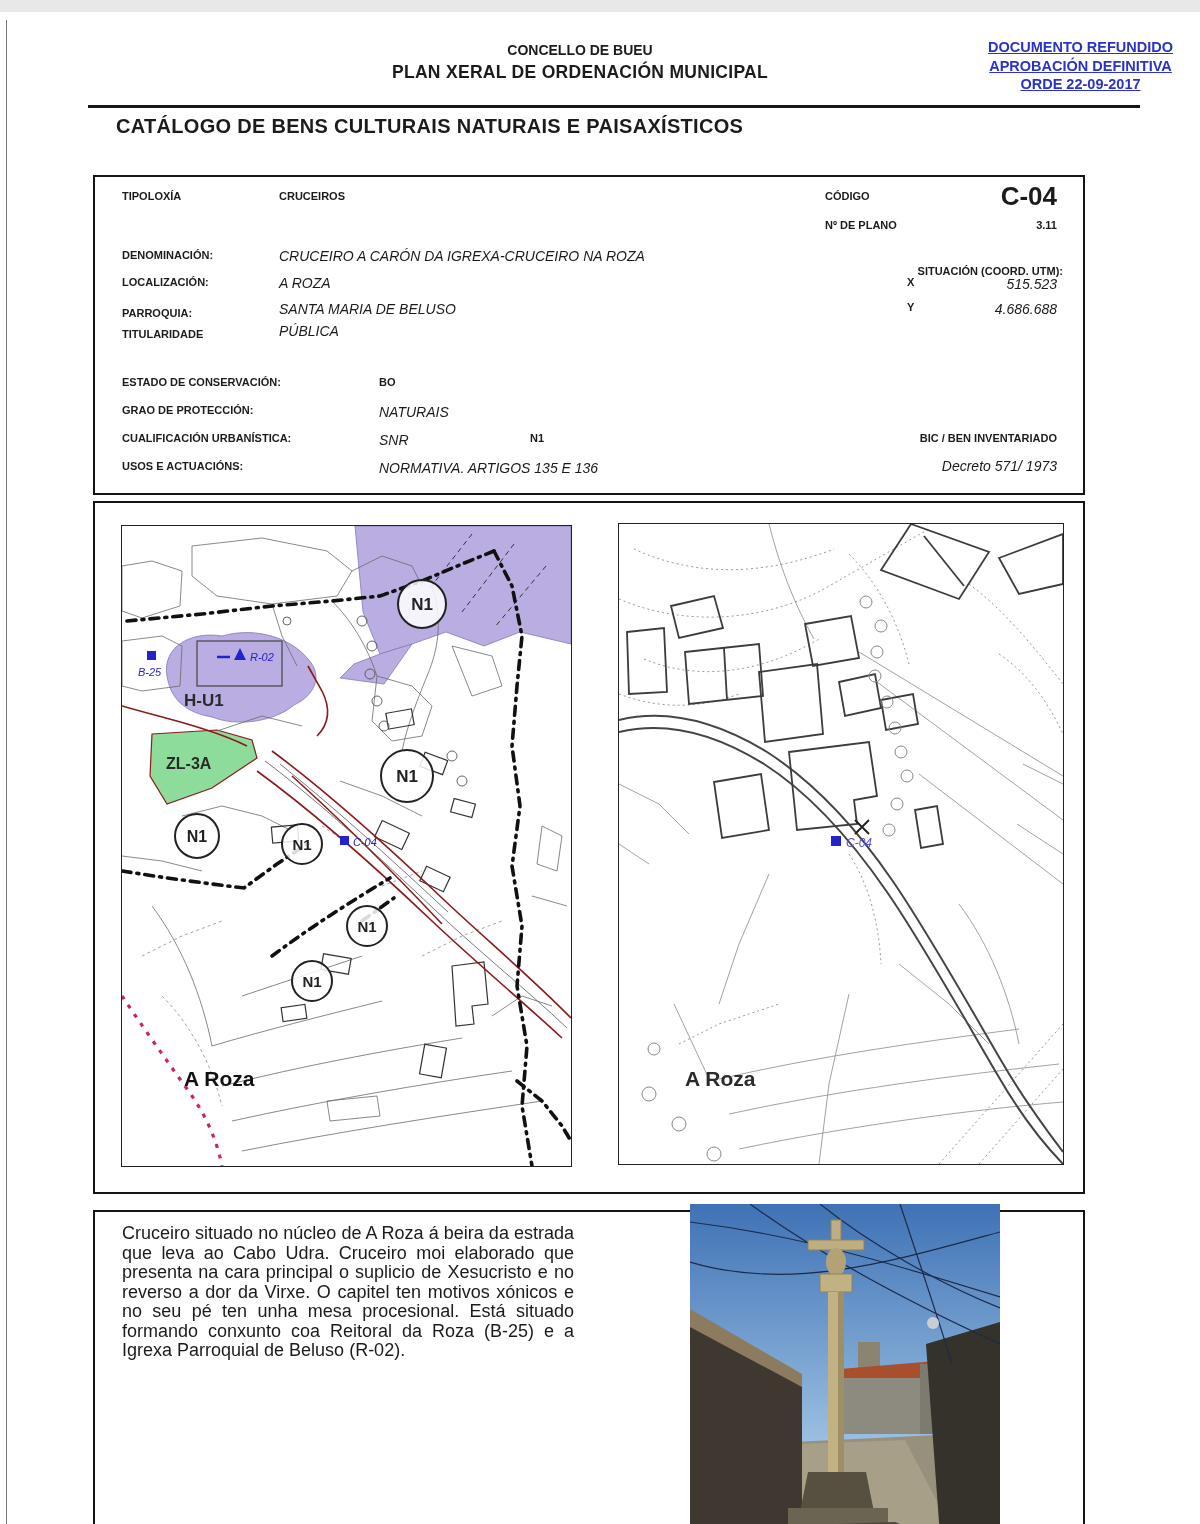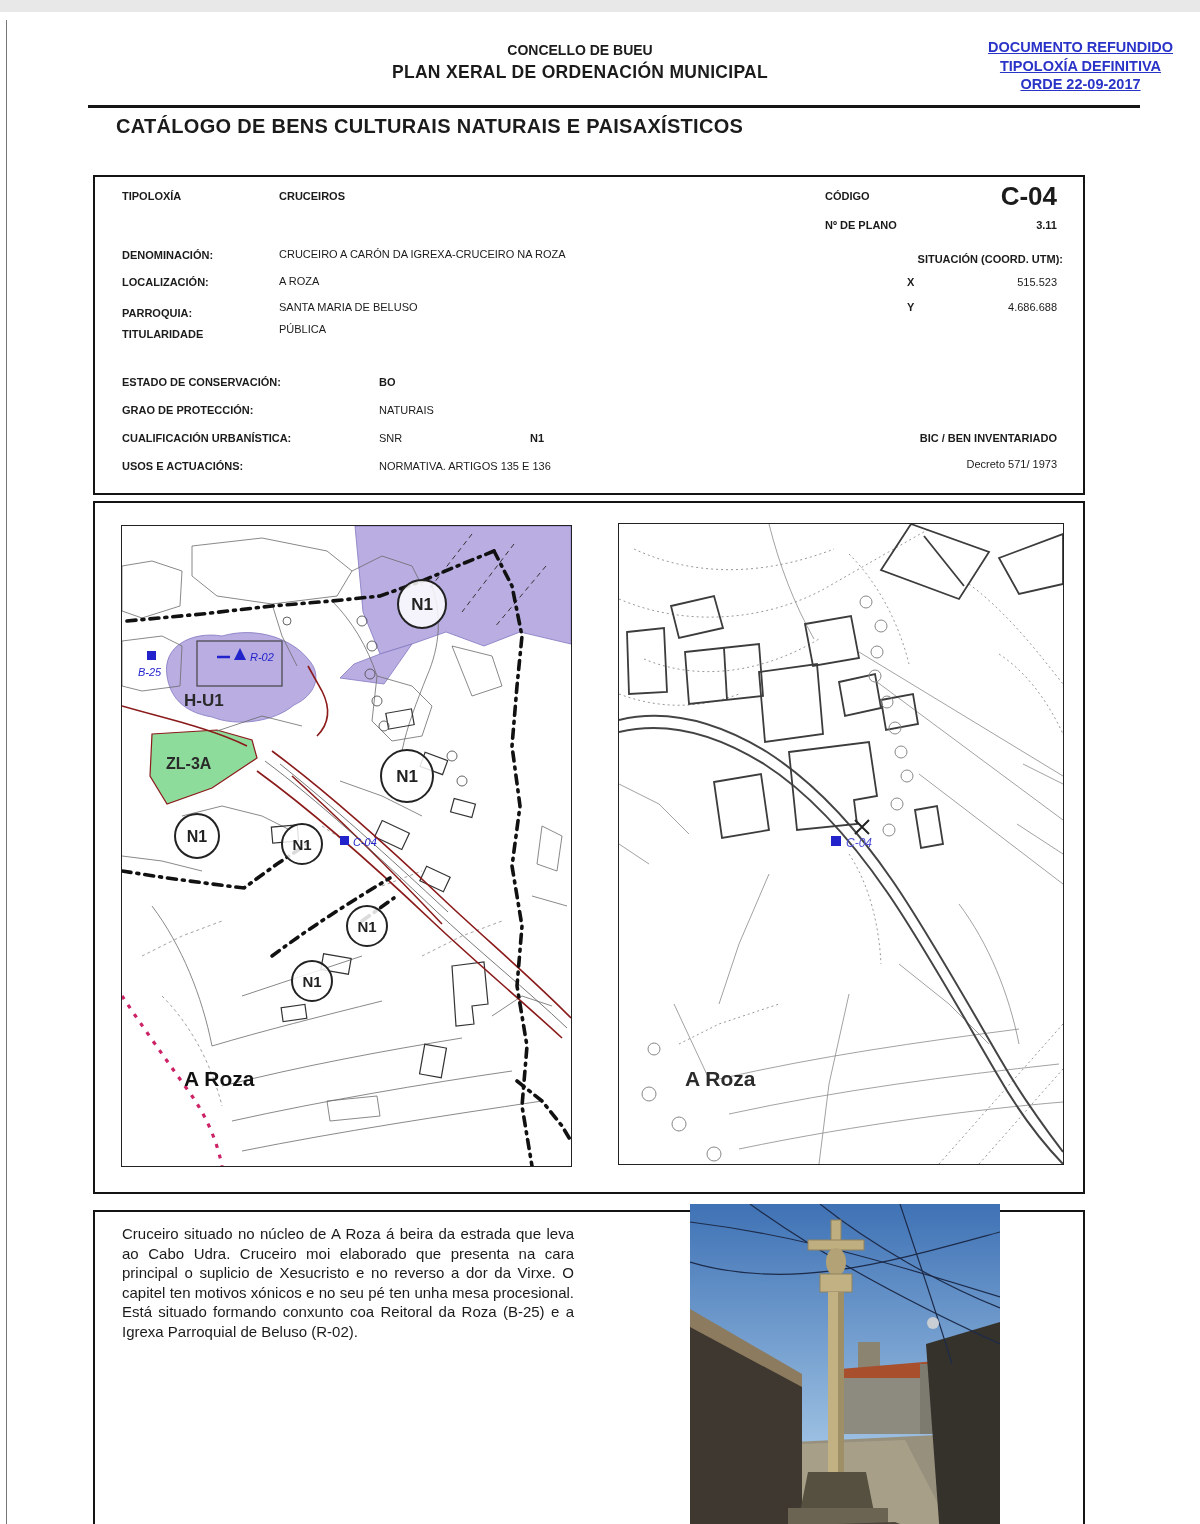--- a/index.html
+++ b/index.html
@@ -10,59 +10,59 @@
   }
   .abs{position:absolute;}
   .b{font-weight:bold;}
   .fs14{font-size:14px;}
   .pageborder{border-left:1.5px solid #777;}
   .hrule{height:3px;background:#161616;}
   .stamp{color:#2a33c8;font-weight:bold;font-size:14.5px;line-height:18.5px;text-align:center;text-decoration:underline;}
   .doc-title{font-size:20px;font-weight:bold;letter-spacing:0.3px;}
   .box{border:2px solid #141414;background:#fff;}
   .lbl{font-size:11px;font-weight:bold;white-space:nowrap;}
-  .val{font-size:11px;white-space:nowrap;}
+  .val{font-size:14px;white-space:nowrap;font-style:italic;}
   .big-code{font-size:26px;font-weight:bold;}
   .mapframe{border:1.6px solid #222;background:#fff;}
-  .desc{font-size:15px;line-height:19.5px;text-align:justify;}
+  .desc{font-size:18px;line-height:19.5px;text-align:justify;}
   svg text{font-family:"Liberation Sans","DejaVu Sans",sans-serif;}
 </style>
 </head>
 <body>
 
 <div class="page">
 
   <div class="abs pageborder" style="left:6px;top:8px;width:0;height:1516px;"></div>
 
   <div class="abs" style="left:230px;top:30px;width:700px;text-align:center;">
     <div class="fs14 b">CONCELLO DE BUEU</div>
     <div class="b" style="font-size:17.5px;margin-top:4px;letter-spacing:0.3px;">PLAN XERAL DE ORDENACIÓN MUNICIPAL</div>
   </div>
 
   <div class="abs stamp" style="right:12px;top:26px;width:215px;">
     <div>DOCUMENTO REFUNDIDO</div>
-    <div>TIPOLOXÍA DEFINITIVA</div>
+    <div>APROBACIÓN DEFINITIVA</div>
     <div>ORDE 22-09-2017</div>
   </div>
 
   <div class="abs hrule" style="left:88px;top:93px;width:1052px;"></div>
 
   <div class="abs doc-title" style="left:116px;top:103px;width:900px;">CATÁLOGO DE BENS CULTURAIS NATURAIS E PAISAXÍSTICOS</div>
 
   <div class="abs box" style="left:93px;top:163px;width:988px;height:316px;">
     <span class="abs lbl" style="left:27px;top:13px;">TIPOLOXÍA</span>
     <span class="abs lbl" style="left:184px;top:13px;">CRUCEIROS</span>
     <span class="abs lbl" style="left:730px;top:13px;">CÓDIGO</span>
     <span class="abs big-code" style="right:26px;top:4px;">C-04</span>
     <span class="abs lbl" style="left:730px;top:42px;">Nº DE PLANO</span>
     <span class="abs lbl" style="right:26px;top:42px;">3.11</span>
 
     <span class="abs lbl" style="left:27px;top:72px;">DENOMINACIÓN:</span>
     <span class="abs val" style="left:184px;top:71px;">CRUCEIRO A CARÓN DA IGREXA-CRUCEIRO NA ROZA</span>
-    <span class="abs lbl" style="right:20px;top:76px;">SITUACIÓN (COORD. UTM):</span>
+    <span class="abs lbl" style="right:20px;top:88px;">SITUACIÓN (COORD. UTM):</span>
 
     <span class="abs lbl" style="left:27px;top:99px;">LOCALIZACIÓN:</span>
     <span class="abs val" style="left:184px;top:98px;">A ROZA</span>
     <span class="abs lbl" style="left:812px;top:99px;">X</span>
     <span class="abs val" style="right:26px;top:99px;">515.523</span>
 
     <span class="abs lbl" style="left:27px;top:130px;">PARROQUIA:</span>
     <span class="abs val" style="left:184px;top:124px;">SANTA MARIA DE BELUSO</span>
     <span class="abs lbl" style="left:812px;top:124px;">Y</span>
     <span class="abs val" style="right:26px;top:124px;">4.686.688</span>

